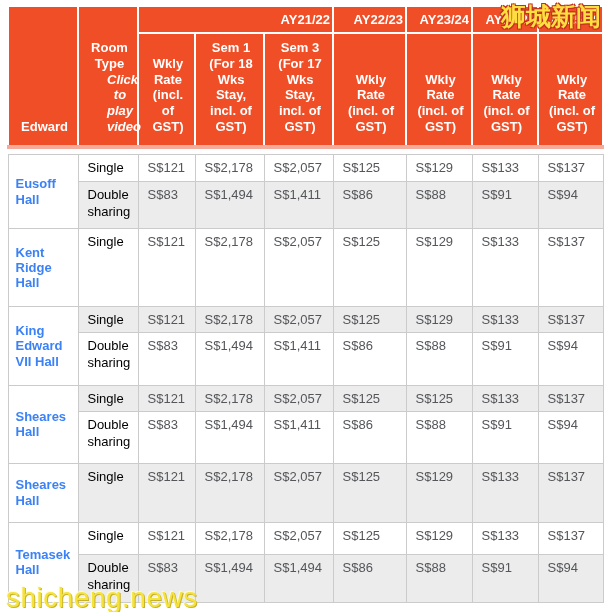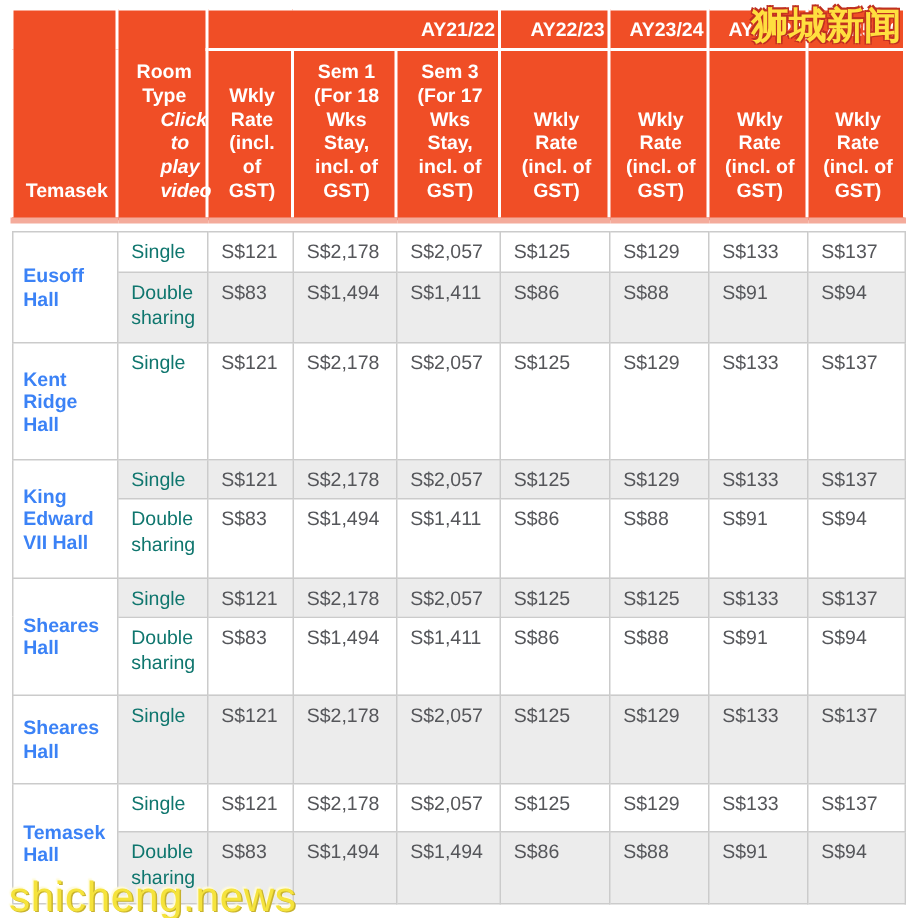--- a/index.html
+++ b/index.html
@@ -15,21 +15,21 @@
   }
   thead th.ay { text-align: right; vertical-align: middle; padding: 3px 2px; }
   thead th.pb { border-bottom: 4px solid #f4ab9b; }
   .rt-label { display: block; }
   .rt-note { display: block; font-style: italic; margin-left: 21px; }
   tbody td, tbody th.hostel { border: 1px solid #cbcbcb; font-size: 13px; background: #ffffff; }
   tbody td {
     color: #55565a; text-align: left; vertical-align: top;
     padding: 5px 4px 3px 9px; line-height: 1.3;
   }
-  tbody td.room { color: #0f766e; cursor: pointer; }
+  tbody td.room { color: #000000; cursor: pointer; }
   tbody th.hostel {
     color: #3b82f6; font-weight: bold; text-align: left; vertical-align: middle;
     padding: 2px 4px 2px 7px; line-height: 1.18;
   }
   tbody tr.alt td { background: #ececec; }
   tbody tr.gap td { border: none; background: #ffffff; padding: 0; height: 5px; }
   .wm-cn {
     position: absolute; top: 0; left: 501px; font-size: 25px; font-weight: bold;
     color: #ffdf3f; white-space: nowrap;
     text-shadow: -1px -1px 0 #c03020, 1px -1px 0 #c03020, -1px 1px 0 #c03020, 1px 1px 0 #c03020;
@@ -52,21 +52,21 @@
         <col style="width:57px">
       <col style="width:69px">
         <col style="width:69px">
         <col style="width:73px">
       <col style="width:66px">
         <col style="width:66px">
         <col style="width:65px">
     </colgroup>
     <thead>
       <tr style="height:27px">
-        <th rowspan="2" class="pb">Temasek</th>
+        <th rowspan="2" class="pb">Edward</th>
         <th rowspan="2" class="pb">
           <span class="rt-label">Room Type</span>
           <span class="rt-note">Click to play video</span>
         </th>
         <th colspan="3" class="ay">AY21/22</th>
         <th class="ay">AY22/23</th>
         <th class="ay">AY23/24</th>
         <th class="ay">AY24/20</th>
         <th class="ay">AY25/26</th>
       </tr>

